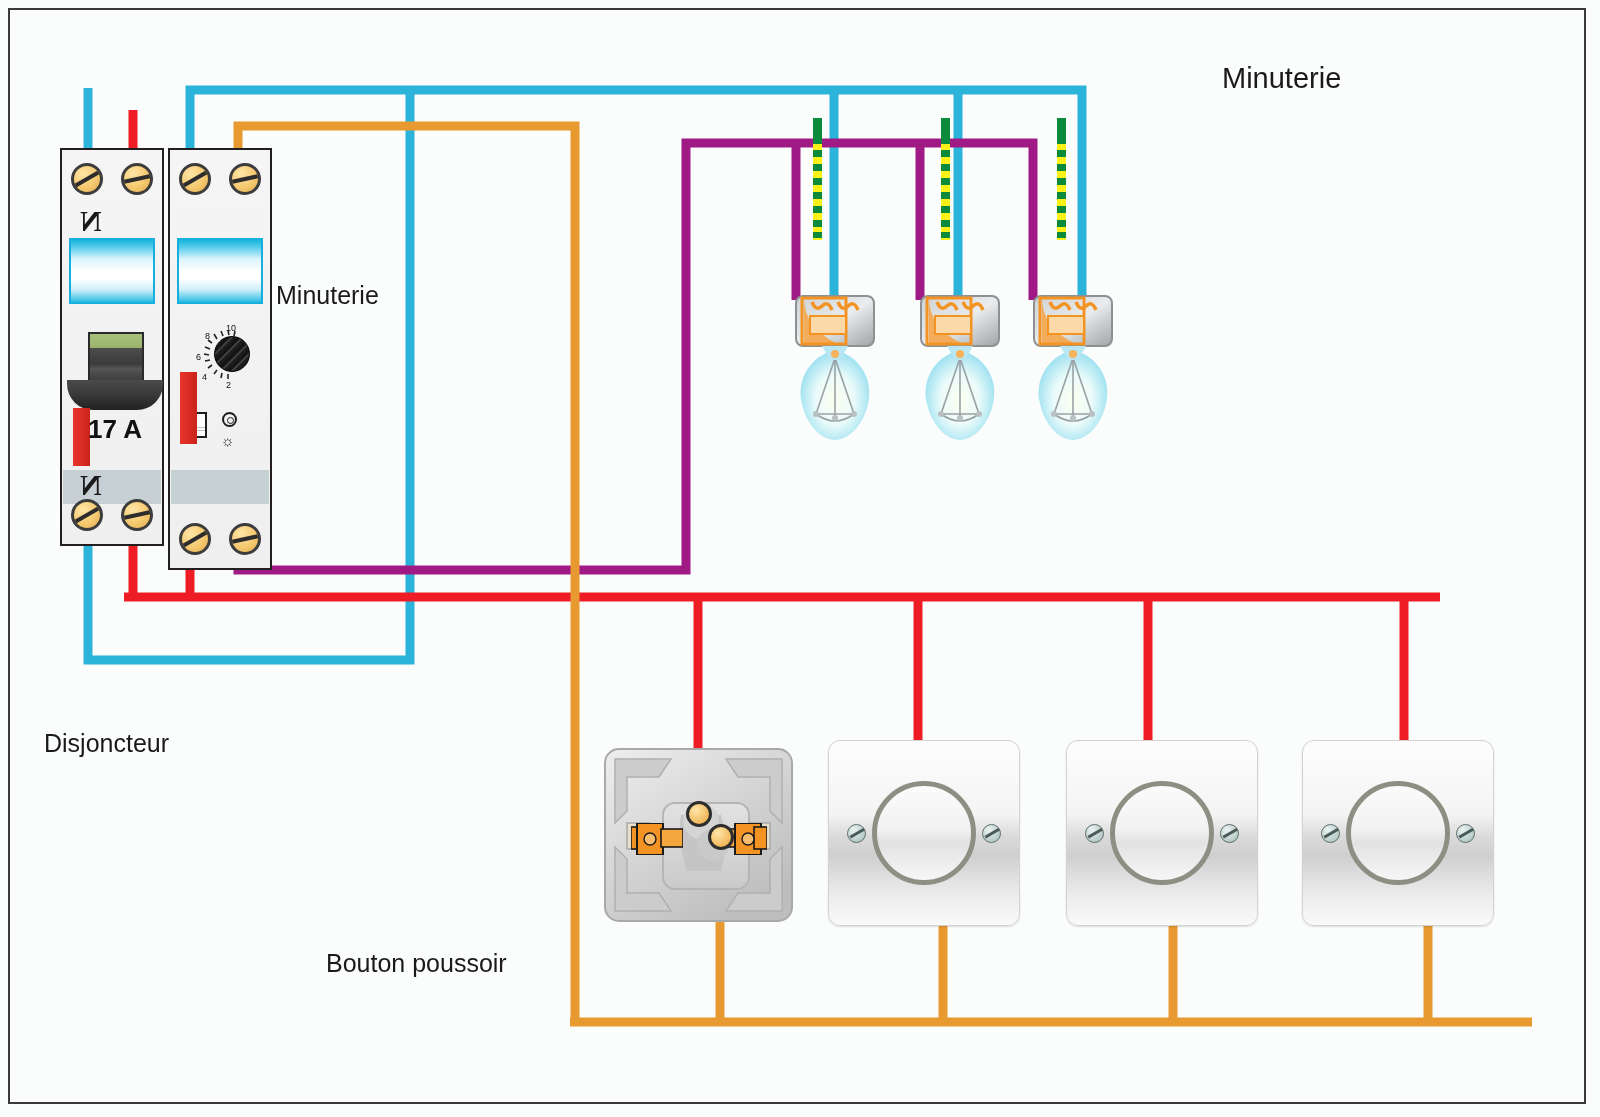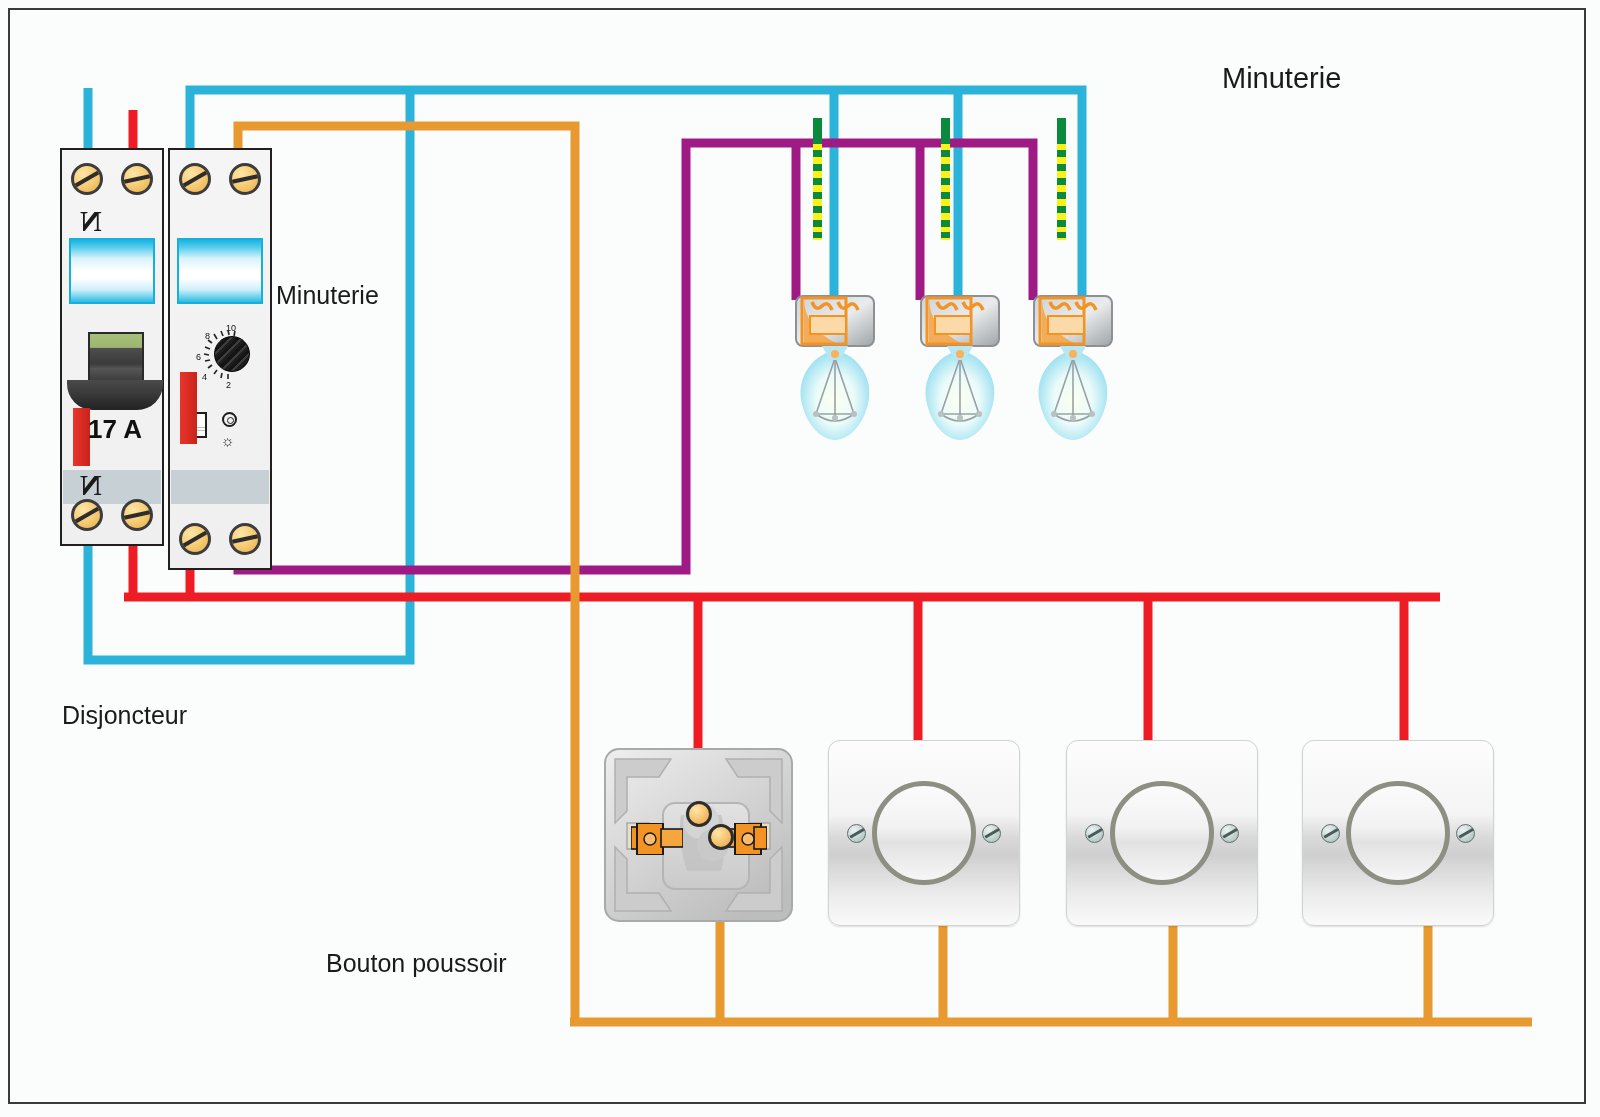--- a/index.html
+++ b/index.html
@@ -26,21 +26,21 @@
     box-sizing: border-box;
   }
   .label {
     position: absolute;
     font-family: "Liberation Sans", sans-serif;
     color: #1a1a1a;
     white-space: nowrap;
   }
   #lbl-minuterie-title { left: 1222px; top: 62px; font-size: 29px; }
   #lbl-minuterie-device { left: 276px; top: 281px; font-size: 25px; }
-  #lbl-disjoncteur { left: 44px; top: 701px; font-size: 25px; margin-left: 18px; }
+  #lbl-disjoncteur { left: 44px; top: 729px; font-size: 25px; }
   #lbl-bouton { left: 326px; top: 949px; font-size: 25px; }
 
   svg.wires {
     position: absolute;
     left: 0; top: 0;
     width: 1600px;
     height: 1117px;
     pointer-events: none;
   }
 

